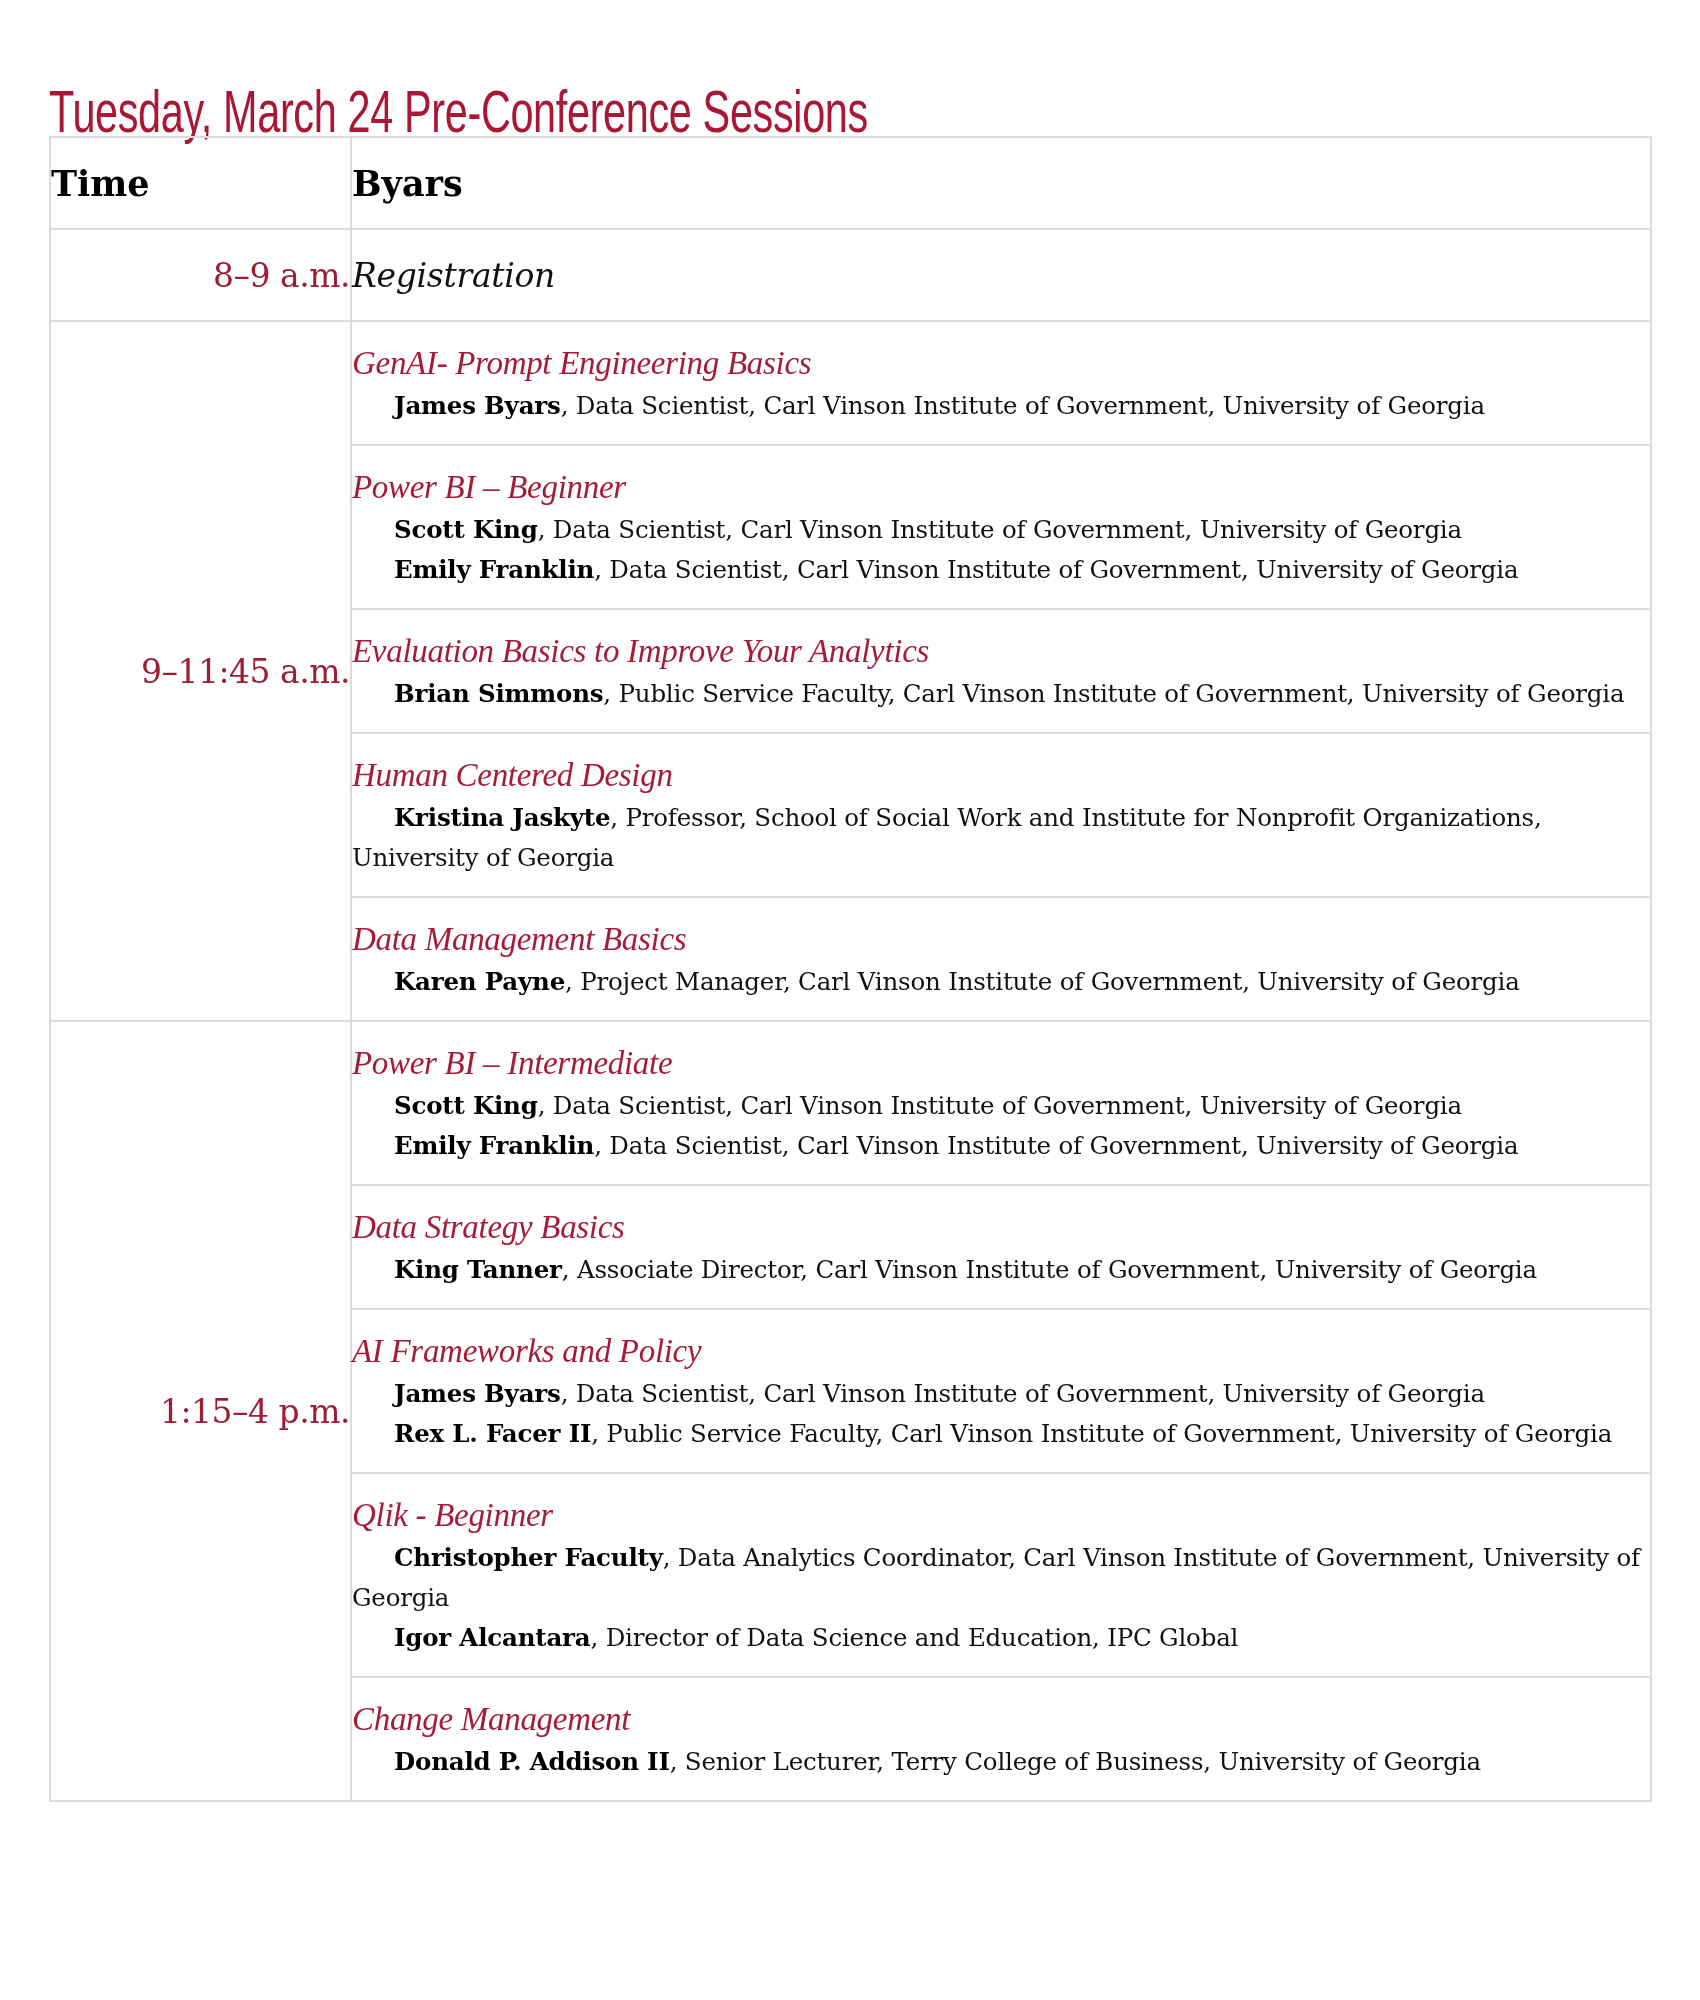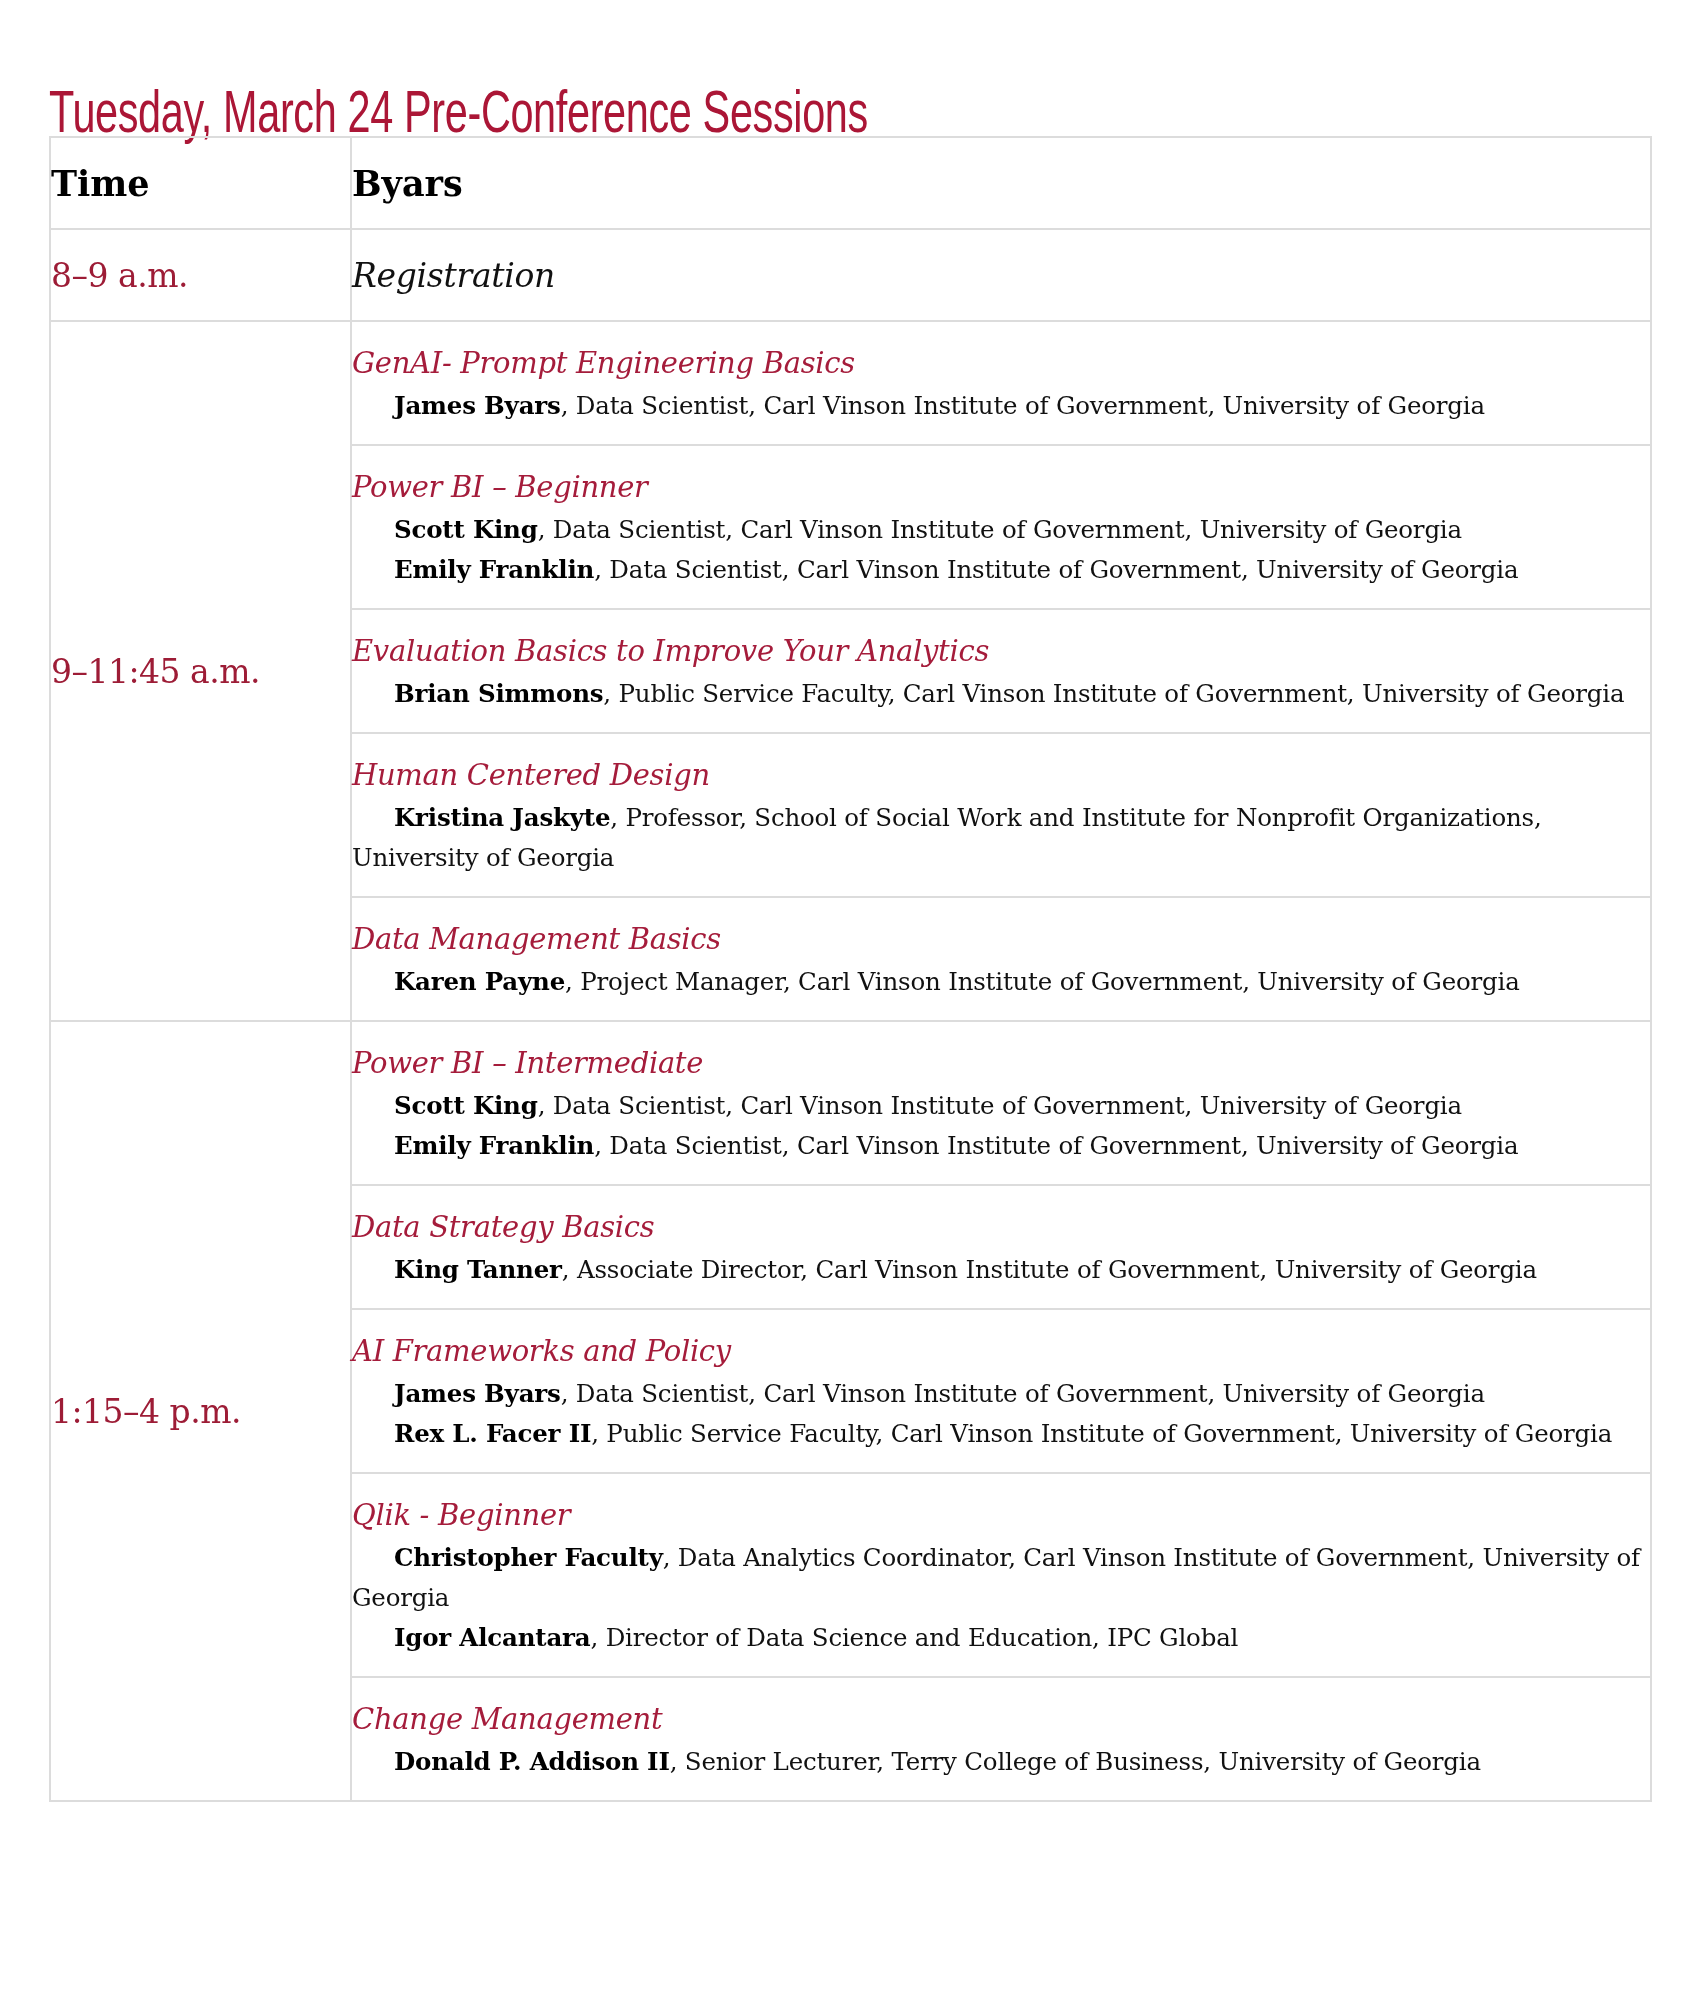--- a/index.html
+++ b/index.html
@@ -14,27 +14,27 @@
   }
   table.schedule {
     position: absolute; left: 49px; top: 136px;
     width: 1603px; border-collapse: collapse; table-layout: fixed;
   }
   table.schedule td, table.schedule th {
     border: 2px solid #dcdcdc; padding: 0; vertical-align: middle;
   }
   col.c-time { width: 301px; }
   th { font-family: "DejaVu Serif", serif; font-weight: 700; font-size: 35px; color: #000; height: 90px; text-align: left; }
-  td.time { text-align: left; color: #9d1c36; font-size: 33px; letter-spacing: -0.5px; }
+  td.time { text-align: right; color: #9d1c36; font-size: 33px; letter-spacing: -0.5px; }
   td.topic { padding: 0 16px 0 18px; }
   .registration { font-size: 33px; color: #111; letter-spacing: -0.3px; font-style: italic; }
   .reg-row td { height: 90px; }
   .session-title {
-    font-style: italic; color: #a51c3b; font-size: 29px; line-height: 46px;
-    letter-spacing: -0.3px; white-space: nowrap;
+    font-style: italic; color: #a51c3b; font-size: 33px; line-height: 46px;
+    letter-spacing: -0.3px; white-space: nowrap; font-family: Liberation Serif, serif;
   }
   .speaker { font-size: 24.5px; line-height: 40px; color: #111; letter-spacing: -0.2px; }
   .speaker .name { font-weight: 700; color: #000; padding-left: 42px; }
   .session-cell { padding-top: 18px !important; padding-bottom: 18px !important; vertical-align: top !important; }
 </style>
 </head>
 <body>
 
 <h1 class="page-title">Tuesday, March 24 Pre-Conference Sessions</h1>
 

